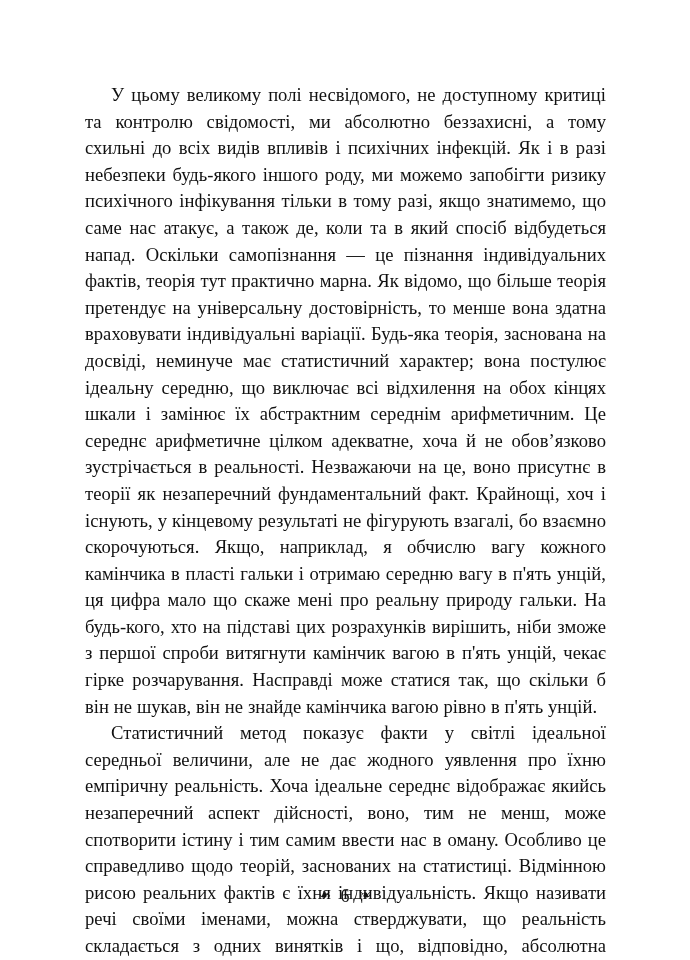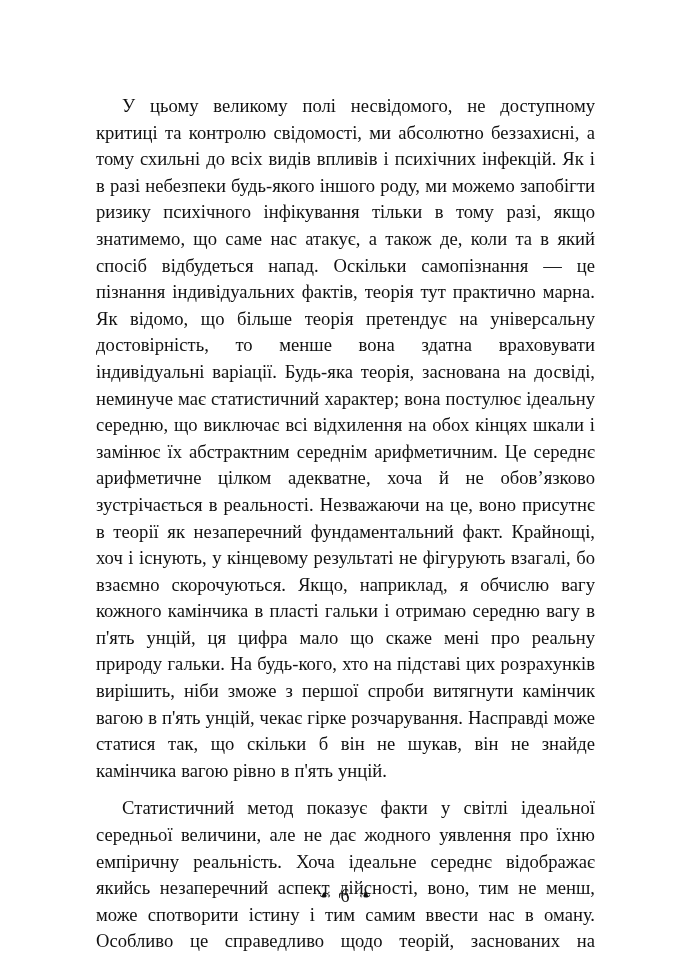--- a/index.html
+++ b/index.html
@@ -20,21 +20,21 @@
     overflow: hidden;
     box-sizing: border-box;
   }
   #text-block {
     position: absolute;
     left: 85px;
     top: 82px;
     width: 521px;
   }
   p.para {
-    margin: 11px;
+    margin: 0;
     text-indent: 26px;
     text-align: justify;
     text-justify: inter-word;
     font-size: 18.6px;
     line-height: 26.6px;
     letter-spacing: 0.02px;
     word-spacing: 0.2px;
     color: #111111;
     hyphens: none;
     -webkit-hyphens: none;

